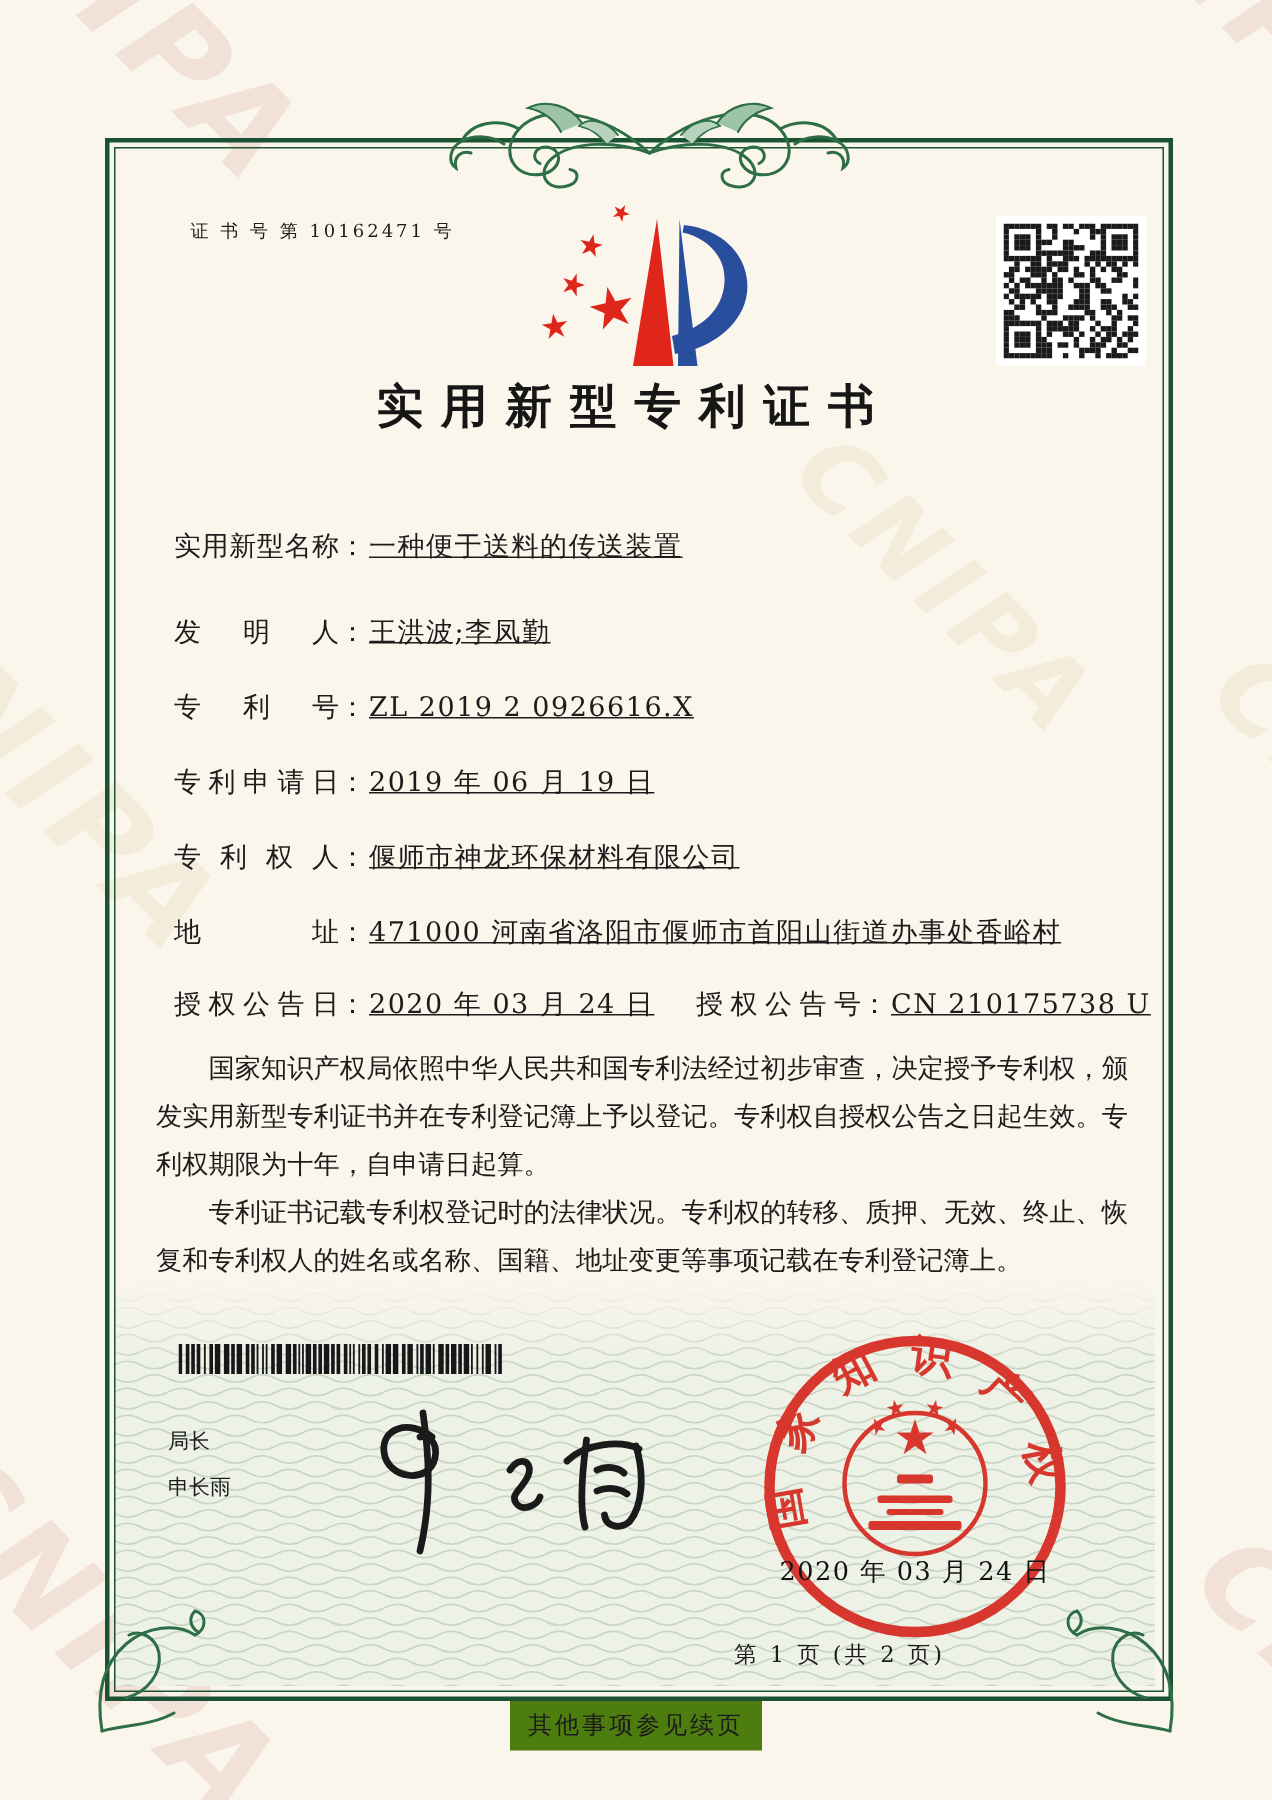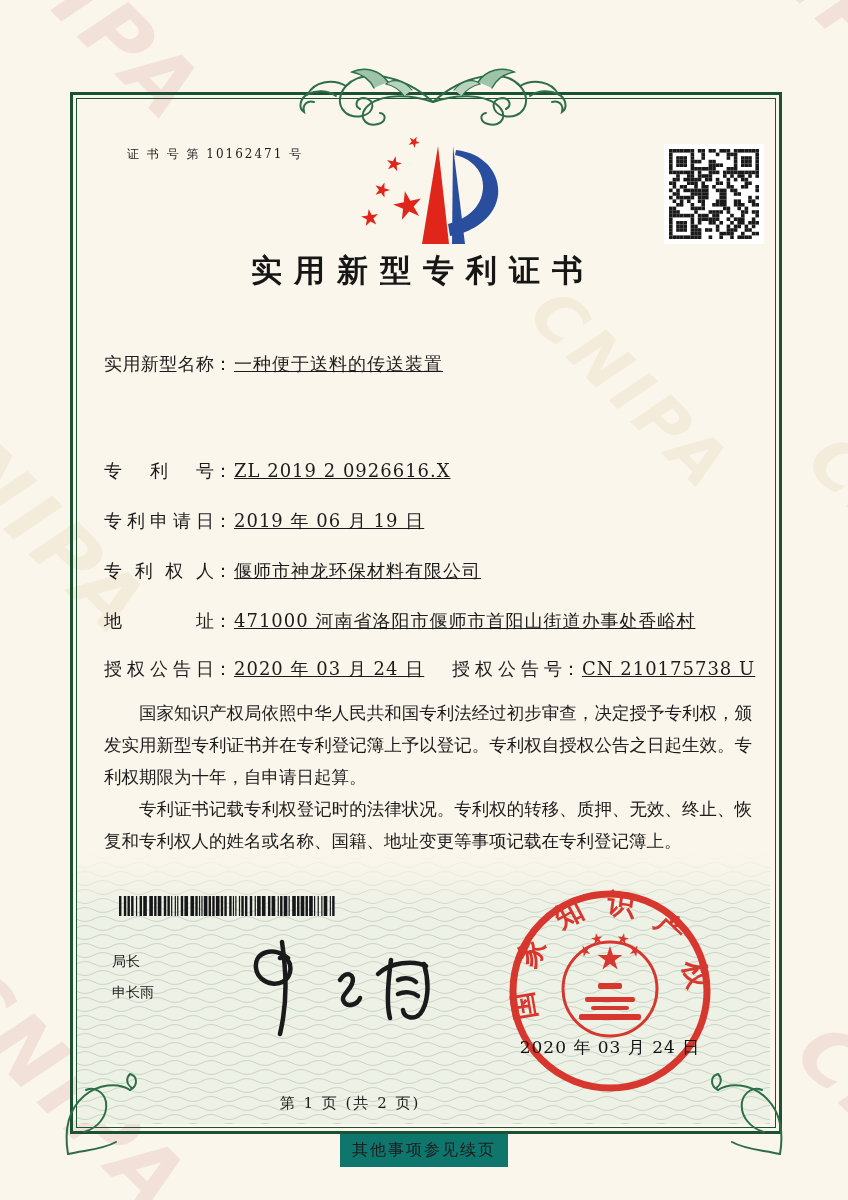--- a/index.html
+++ b/index.html
@@ -29,42 +29,42 @@
   .content{position:absolute;z-index:4;}
 
   #certno{left:104px;top:146px;font-size:12px;letter-spacing:2px;margin-left:23px;}
   #logo{left:352px;top:130px;width:150px;height:124px;}
   #qr{left:664px;top:144px;width:100px;height:100px;background:#fff;padding:5px;box-sizing:border-box;}
   #qr svg{display:block;width:90px;height:90px;}
   #title{left:70px;top:250px;width:706px;text-align:center;font-size:31px;font-weight:bold;
          letter-spacing:12px;color:#161616;}
 
   .frow{left:104px;width:660px;font-size:18px;}
-  .flabel{display:inline-block;width:110px;text-align:justify;text-align-last:justify;vertical-align:top;}
+  .flabel{display:inline-block;width:110px;text-align:justify;text-align-last:justify;vertical-align:top;margin-left:12px;}
   .fcolon{display:inline-block;width:20px;}
   .fvalue{letter-spacing:1px;text-decoration:underline;}
   #row0{top:352px}#row1{top:409px}#row2{top:459px}#row3{top:509px}#row4{top:559px}#row5{top:609px}
   #rowg{top:657px;}
   #rowg .cell2{position:absolute;left:348px;top:0;white-space:nowrap;}
 
   #body-text{left:104px;top:698px;width:648px;font-size:17.5px;line-height:32px;text-align:justify;}
   #body-text p{margin:0;text-indent:2em;font-family:Liberation Mono, monospace;}
 
   #barcode{left:119px;top:896px;width:218px;height:20px;}
   #barcode svg{display:block;width:218px;height:20px;}
 
   #officer{left:112px;top:946px;font-size:14px;line-height:31px;}
   #sig{left:228px;top:938px;width:220px;height:102px;}
 
   #seal{left:503px;top:885px;width:214px;height:214px;}
   #sealdate{left:492px;top:1036px;width:236px;text-align:center;font-size:17px;
             letter-spacing:1px;color:#111;}
-  #pageinfo{left:70px;top:1094px;width:560px;text-align:center;font-size:15px;letter-spacing:2px;}
+  #pageinfo{left:70px;top:1094px;width:560px;text-align:right;font-size:15px;letter-spacing:2px;}
   #footnote{left:0;top:1134px;width:848px;text-align:center;}
-  #footnote span{display:inline-block;background:#0f766e;padding:6px 12px;font-size:16px;letter-spacing:2px;}
+  #footnote span{display:inline-block;background:#4d7c0f;padding:6px 12px;font-size:16px;letter-spacing:2px;}
 </style>
 </head>
 <body>
 
 <div id="page">
 
   <div class="wm pink" style="left:-78px;top:-52px;font-size:84px;">CNIPA</div>
   <div class="wm pink" style="left:666px;top:-66px;font-size:80px;">CNIPA</div>
   <div class="wm tan" style="left:505px;top:352px;font-size:66px;">CNIPA</div>
   <div class="wm tan" style="left:-120px;top:470px;font-size:80px;">CNIPA</div>
@@ -495,20 +495,23 @@
         <rect x="75.60000000000001" y="86.4" width="3.6" height="3.6" fill="#1a1a1a"></rect>
         <rect x="79.2" y="86.4" width="3.6" height="3.6" fill="#1a1a1a"></rect>
       </svg>
   </div>
 
   <div class="content" id="title">实用新型专利证书</div>
 
   <div class="content frow" id="row0">
     <span class="flabel">实用新型名称</span><span class="fcolon">：</span><span class="fvalue">一种便于送料的传送装置</span>
   </div>
+  <div class="content frow" id="row1">
+    <span class="flabel">发明人</span><span class="fcolon">：</span><span class="fvalue">王洪波;李凤勤</span>
+  </div>
   <div class="content frow" id="row2">
     <span class="flabel">专利号</span><span class="fcolon">：</span><span class="fvalue">ZL 2019 2 0926616.X</span>
   </div>
   <div class="content frow" id="row3">
     <span class="flabel">专利申请日</span><span class="fcolon">：</span><span class="fvalue">2019 年 06 月 19 日</span>
   </div>
   <div class="content frow" id="row4">
     <span class="flabel">专利权人</span><span class="fcolon">：</span><span class="fvalue">偃师市神龙环保材料有限公司</span>
   </div>
   <div class="content frow" id="row5">

